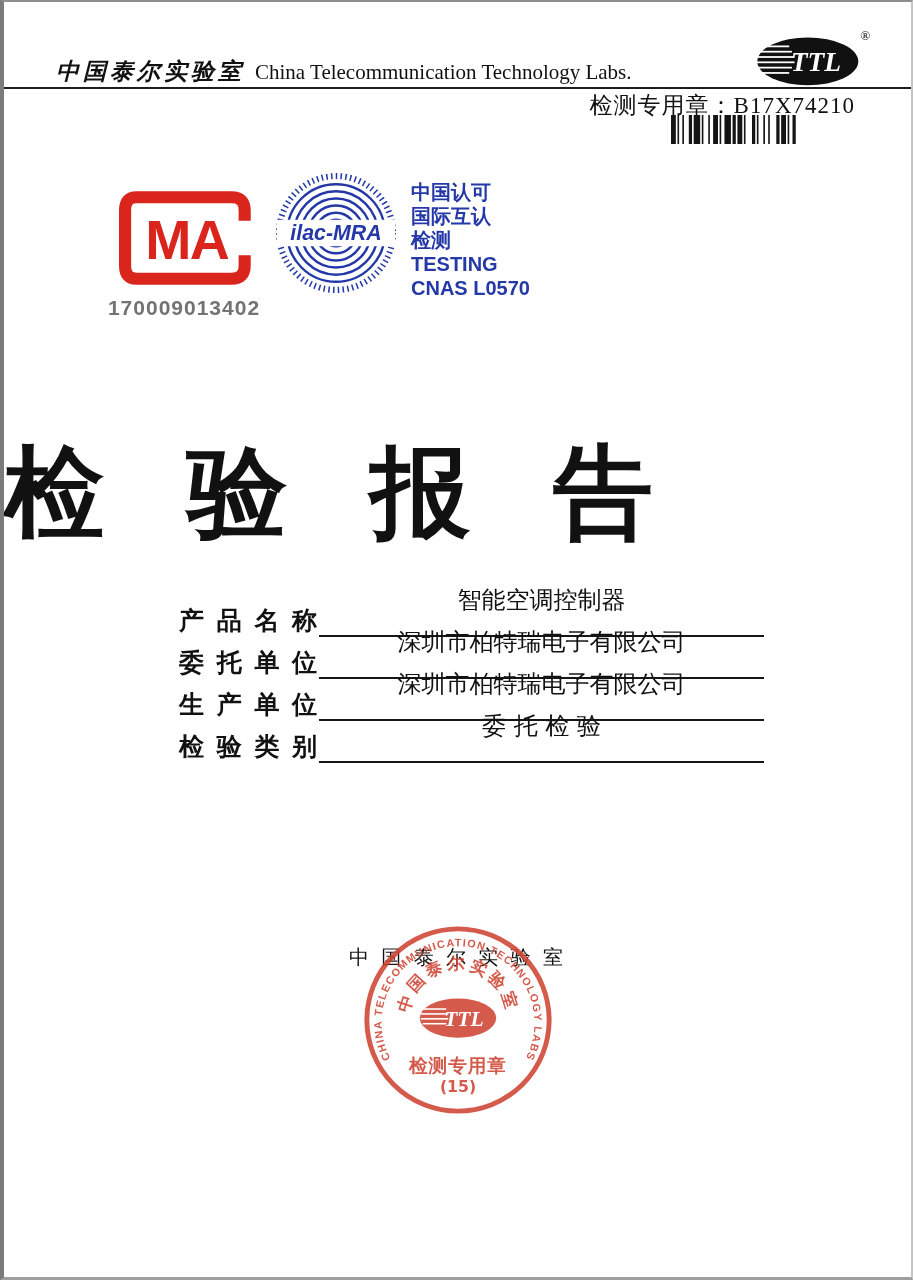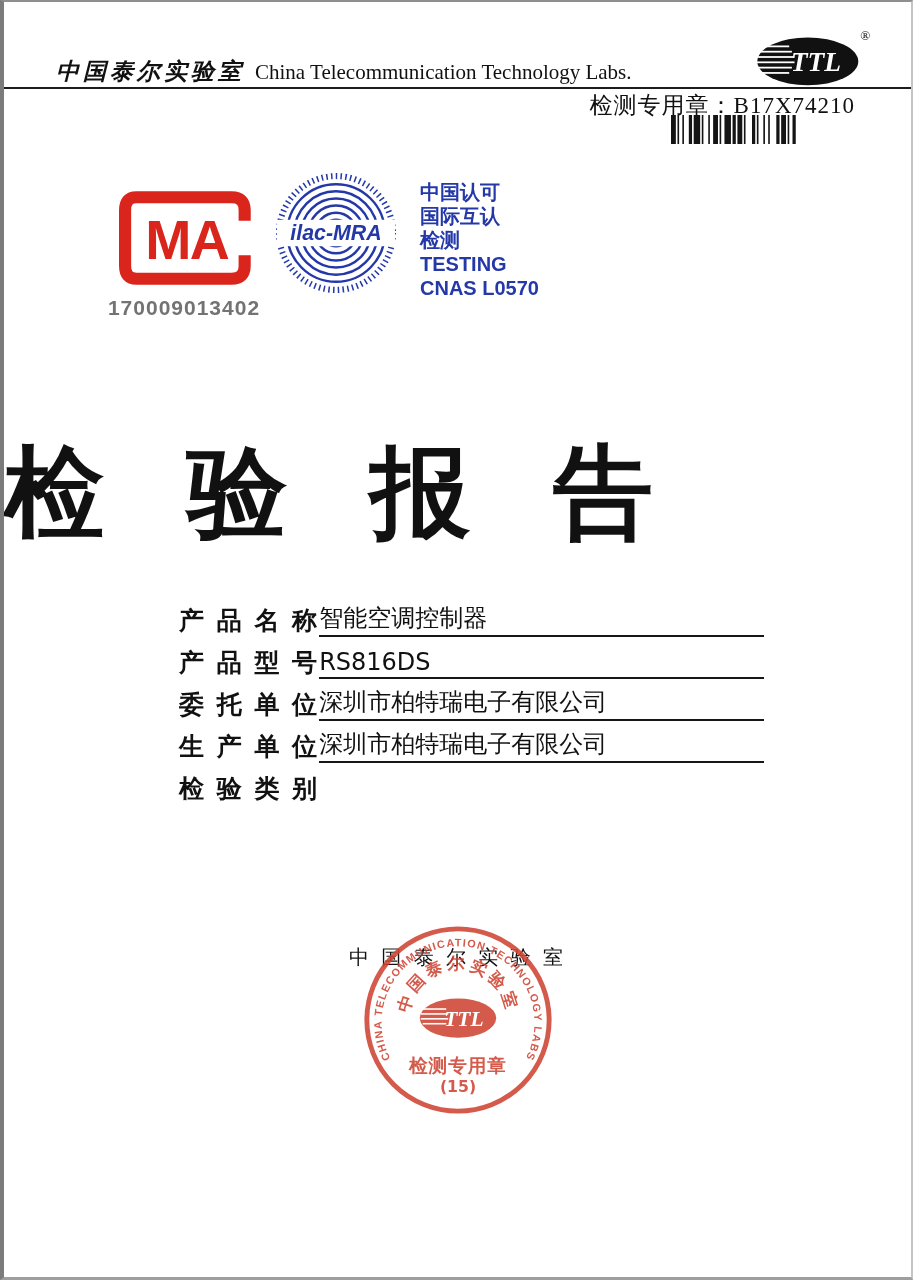--- a/index.html
+++ b/index.html
@@ -24,35 +24,35 @@
   .header-line{position:absolute;top:85px;left:0;right:0;height:2px;background:#1c1c1c;}
   
   .report-no{position:absolute;top:88px;right:56px;font-size:23px;font-family:"Liberation Serif", serif;letter-spacing:1px;white-space:nowrap;}
   .barcode{position:absolute;top:113px;right:58px;width:182px;height:29px;}
   
   .logo-row{position:absolute;top:170px;left:95px;display:flex;align-items:flex-start;}
   .cma-block{width:170px;text-align:center;margin-top:14px;}
   .cma-number{color:#737373;font-family:"Liberation Sans", sans-serif;font-weight:bold;font-size:21px;letter-spacing:1px;margin-top:2px;}
   .ilac-block{margin-left:6px;}
   .cnas-block{margin-left:10px;margin-top:22px;}
-  .cnas-text{margin-left:23px;margin-top:8px;color:#2438a8;font-family:"Liberation Sans", sans-serif;font-weight:bold;font-size:20px;line-height:24px;white-space:nowrap;}
+  .cnas-text{margin-left:14px;margin-top:8px;color:#2438a8;font-family:"Liberation Sans", sans-serif;font-weight:bold;font-size:20px;line-height:24px;white-space:nowrap;}
   
   .report-title{
     position:absolute;top:425px;left:0;right:0;
     text-align:left;
     font-family:Liberation Serif, serif;
     font-size:100px;font-weight:bold;
     word-spacing:58px;
     white-space:nowrap;
   }
   
   .fields{position:absolute;top:602px;left:175px;width:585px;}
   .field-row{display:flex;align-items:flex-end;margin-bottom:9px;height:33px;}
   .field-label{font-family:"DejaVu Sans", sans-serif;font-size:25px;font-weight:bold;letter-spacing:2px;white-space:pre;flex:0 0 140px;}
-  .field-value{flex:1;border-bottom:2px solid #161616;text-align:left;font-family:"DejaVu Sans", sans-serif;font-size:24px;padding-bottom:1px;white-space:nowrap;}
+  .field-value{flex:1;border-bottom:2px solid #161616;text-align:center;font-family:"DejaVu Sans", sans-serif;font-size:24px;padding-bottom:19px;white-space:nowrap;}
   
   .footer-lab{position:absolute;top:942px;left:0;right:0;text-align:center;
     font-family:"DejaVu Sans", sans-serif;font-size:20px;letter-spacing:3px;white-space:pre;}
   .stamp{position:absolute;top:918px;left:356px;width:196px;height:200px;opacity:.88;}
 </style>
 </head>
 <body>
 
 <div class="page">
 
@@ -146,33 +146,30 @@
   </div>
 
   <div class="report-title">检 验 报 告</div>
 
   <div class="fields">
     <div class="field-row">
       <span class="field-label">产 品 名 称</span>
       <span class="field-value">智能空调控制器</span>
     </div>
     <div class="field-row">
-      <span class="field-label">产 品 型 号</span>
-      <span class="field-value">RS816DS</span>
-    </div>
-    <div class="field-row">
       <span class="field-label">委 托 单 位</span>
       <span class="field-value">深圳市柏特瑞电子有限公司</span>
     </div>
     <div class="field-row">
       <span class="field-label">生 产 单 位</span>
       <span class="field-value">深圳市柏特瑞电子有限公司</span>
     </div>
     <div class="field-row">
       <span class="field-label">检 验 类 别</span>
+      <span class="field-value">委 托 检 验</span>
     </div>
   </div>
 
   <div class="footer-lab">中 国 泰 尔 实 验 室</div>
 
   <svg class="stamp" viewBox="0 0 200 200">
     <defs>
       <path id="ring-path" d="M 47 160 A 78 78 0 1 1 153 160" fill="none"></path>
       <path id="inner-path" d="M 66 135 A 50 50 0 1 1 134 135" fill="none"></path>
     </defs>

